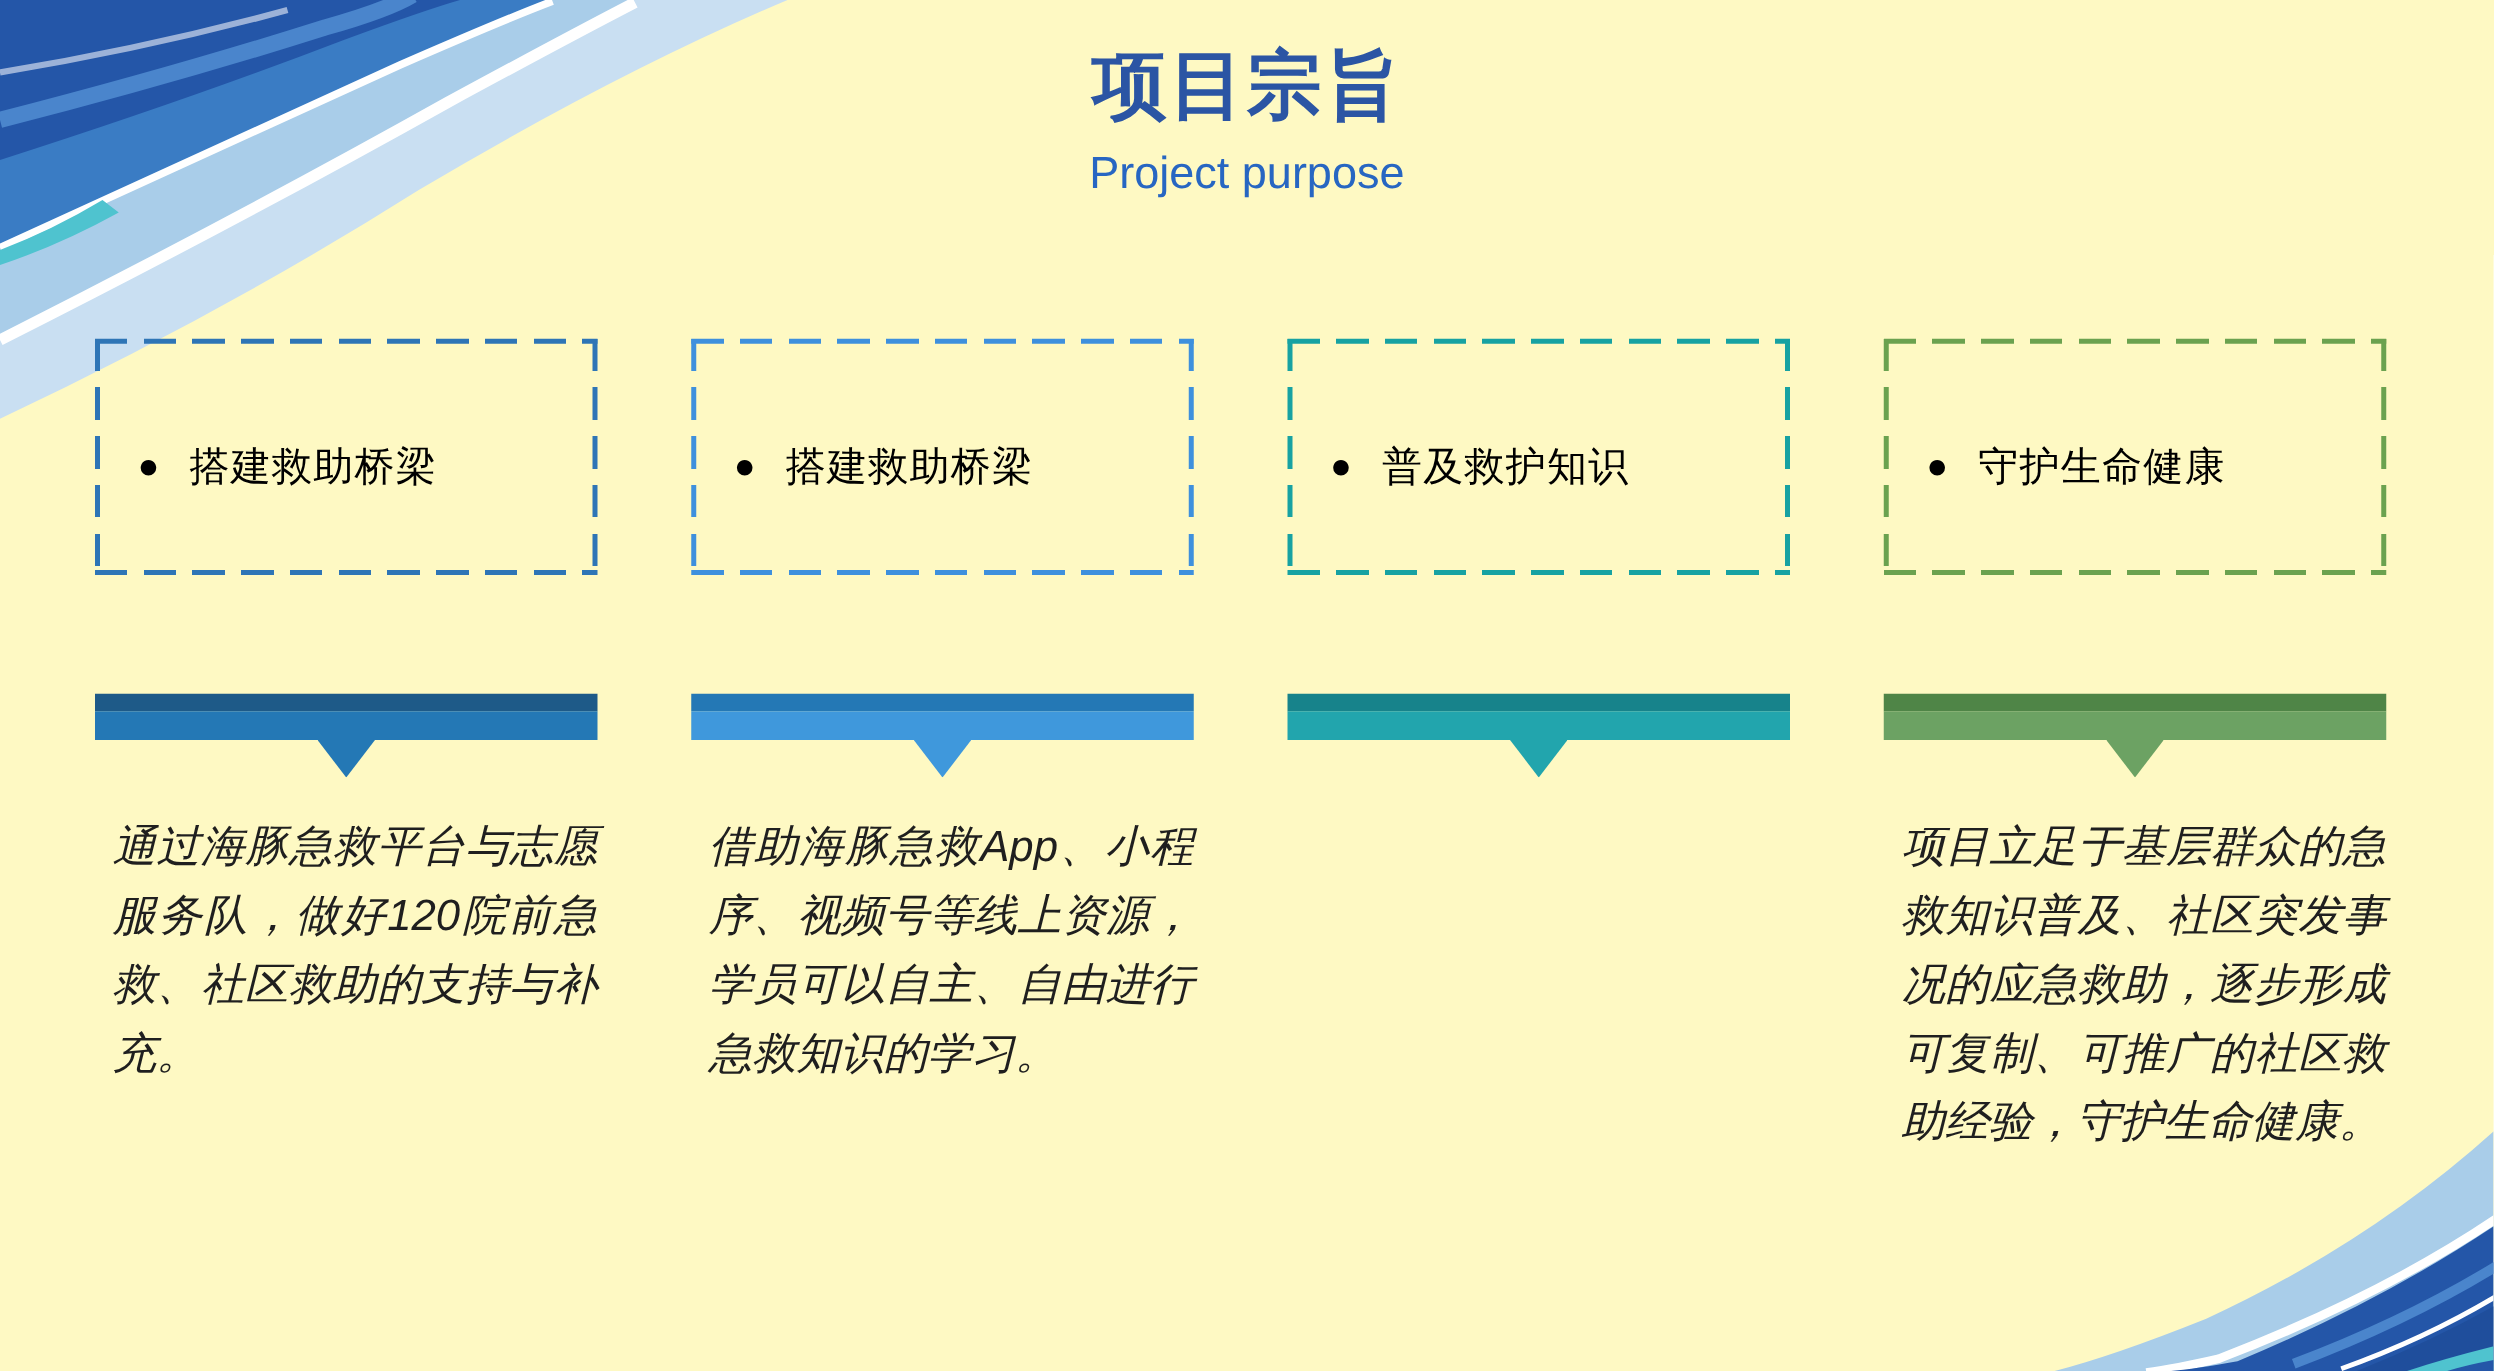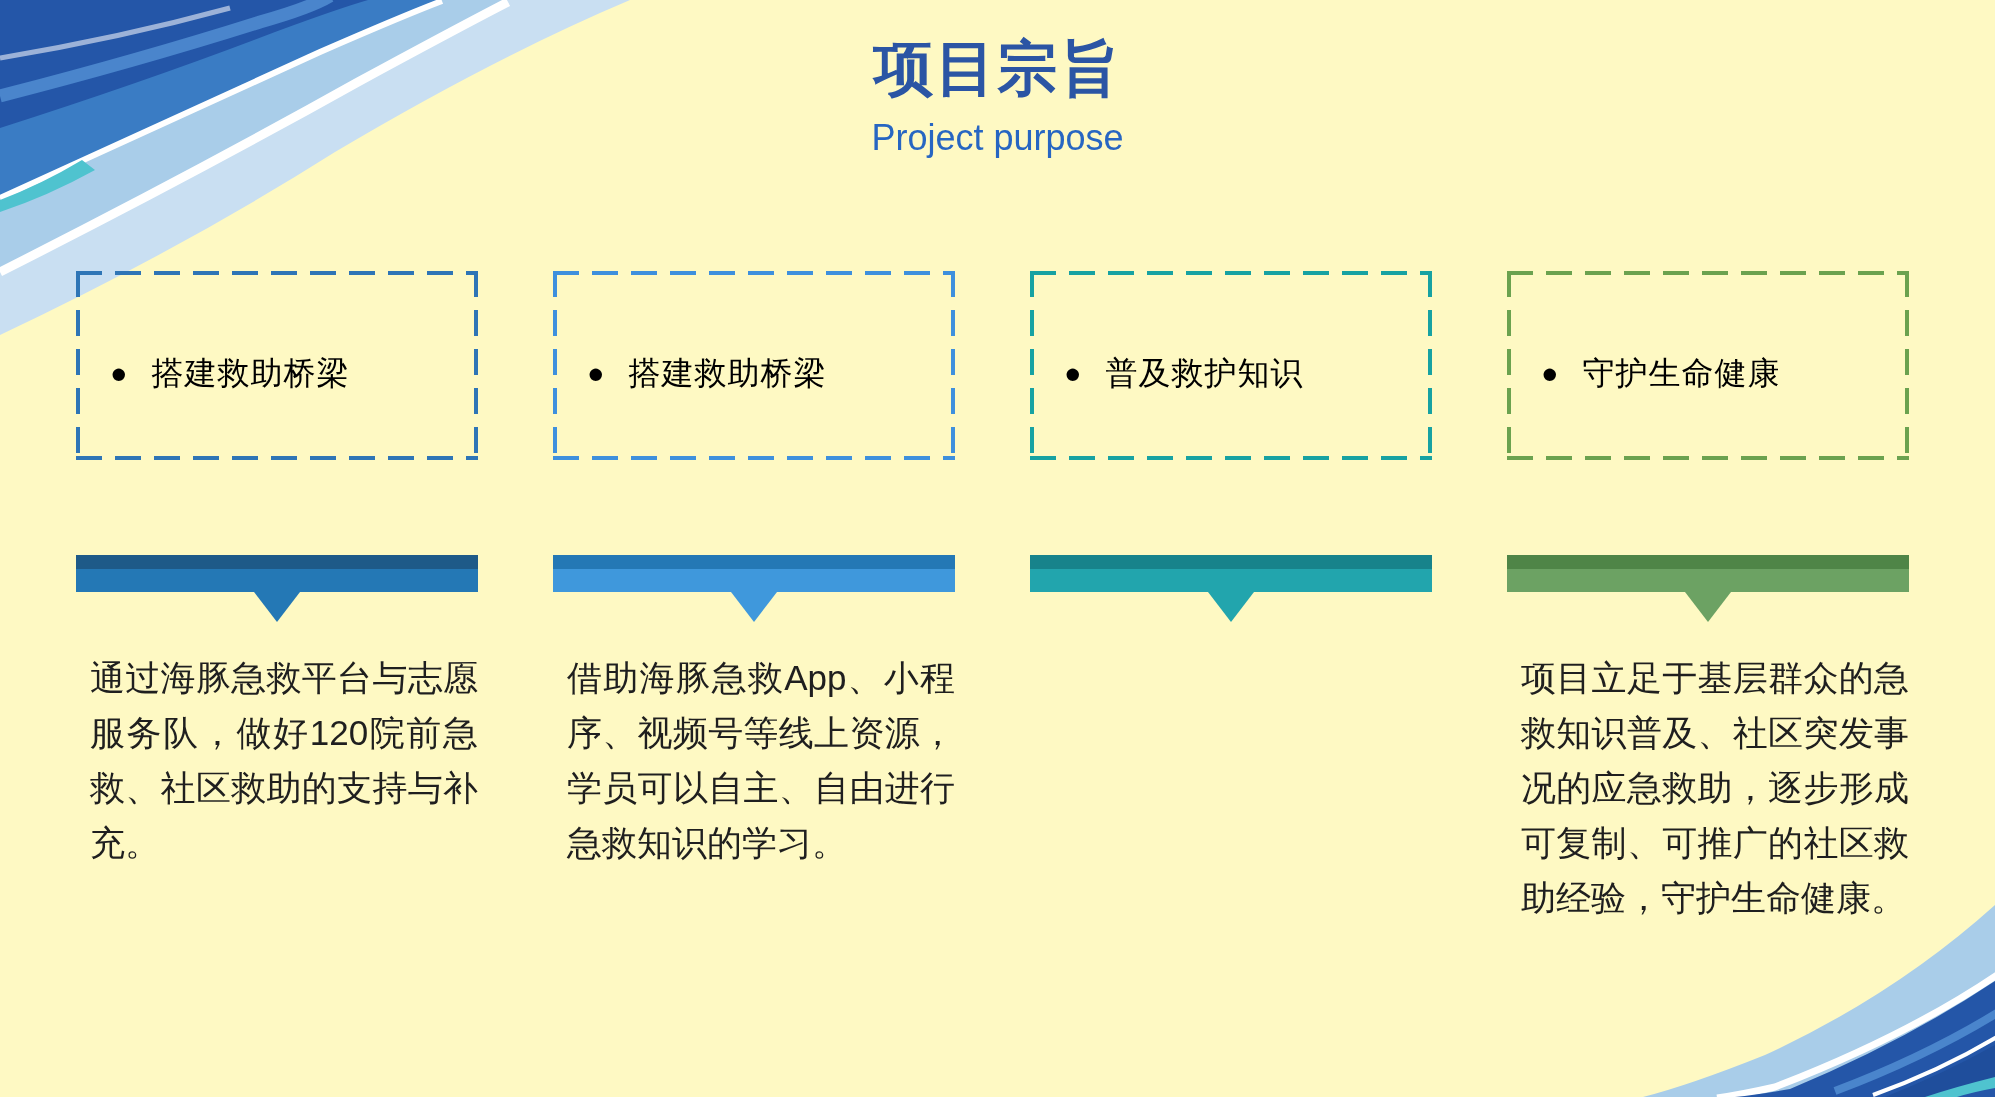--- a/index.html
+++ b/index.html
@@ -99,20 +99,21 @@
     clip-path: polygon(0 0, 100% 0, 50% 100%);
   }
 
   .desc {
     margin-top: 28px;
     padding-left: 14px;
     font-size: 35px;
     line-height: 55px;
     color: #1f1f1f;
     text-align: justify;
+    font-style: italic;
   }
 </style>
 </head>
 <body>
 
 <div class="slide">
 
   <svg class="swoosh-tl" viewBox="0 0 640 340" aria-hidden="true">
     <path d="M0,0 L0,335 Q180,250 335,152 Q495,57 630,0 Z" style="fill: rgb(201, 223, 242);"></path>
     <path d="M0,0 L0,268 Q190,172 358,78 Q452,28 505,0 Z" style="fill: rgb(169, 205, 233);"></path>

